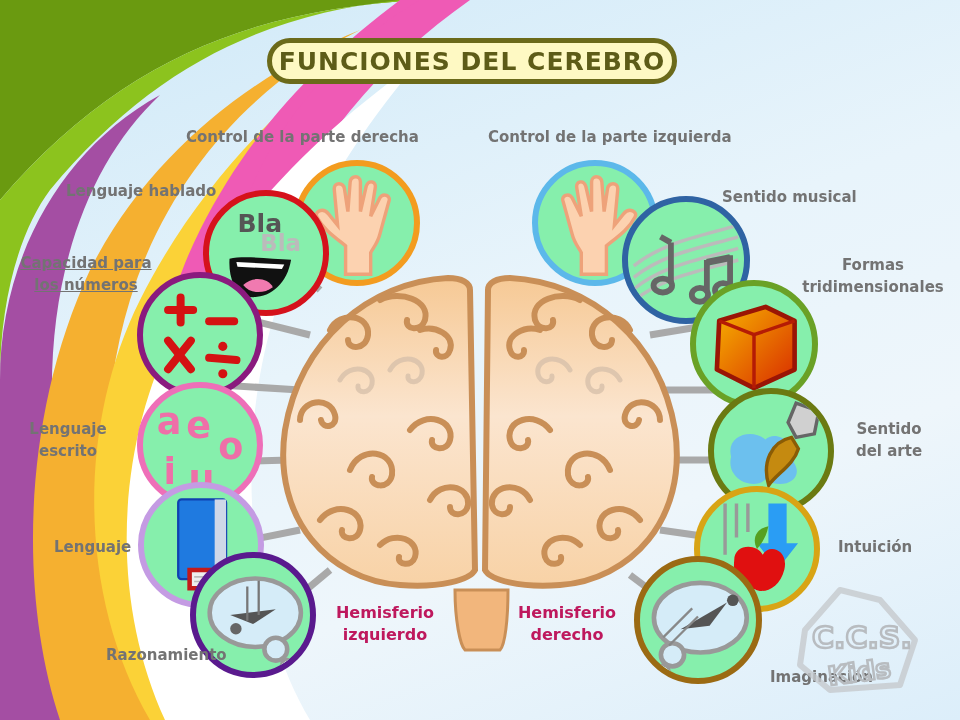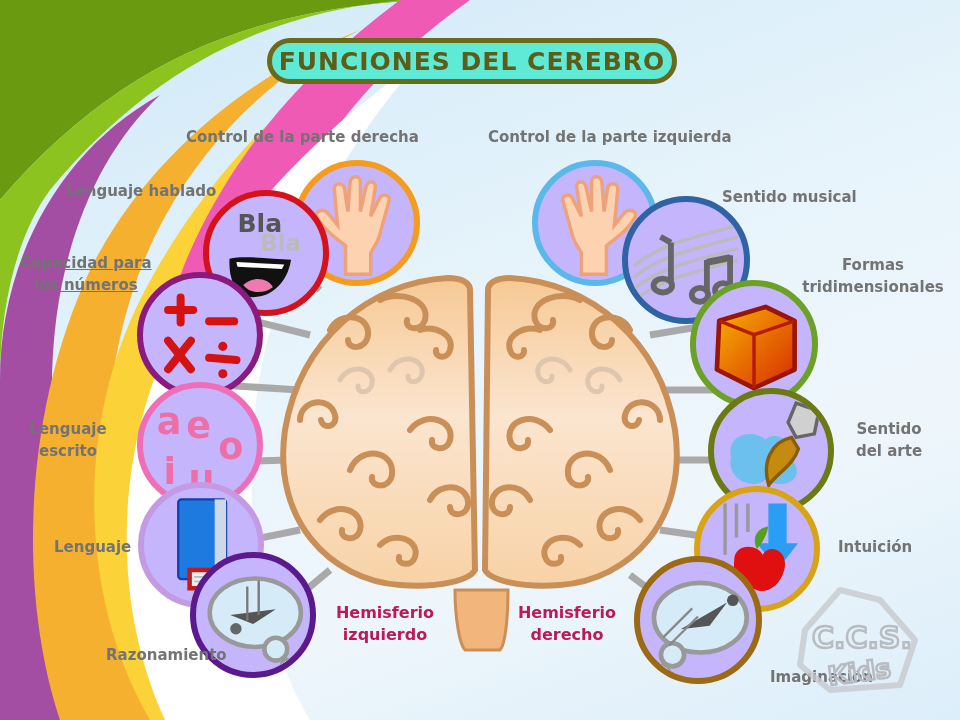--- a/index.html
+++ b/index.html
@@ -1,26 +1,26 @@
 <!DOCTYPE html>
 <html><head>
 <meta charset="utf-8">
 <style>
   html, body { margin:0; padding:0; }
   body { width:960px; height:720px; overflow:hidden; position:relative;
          font-family: "DejaVu Sans", sans-serif; background:#dff0fa; }
   .bg { position:absolute; inset:0; background: linear-gradient(160deg, #cfe9f8 0%, #e8f4fb 45%, #eef6fb 70%, #dceefa 100%); }
   .swoosh { position:absolute; inset:0; }
   .title-pill { position:absolute; left:267px; top:38px; width:410px; height:46px; border-radius:24px;
-       background:#5eead4; border:5px solid #6b6a1a; box-sizing:border-box; display:flex; align-items:center; justify-content:center; }
+       background:#fef9c3; border:5px solid #6b6a1a; box-sizing:border-box; display:flex; align-items:center; justify-content:center; }
   .title-pill span { font-family:"DejaVu Sans", sans-serif; font-weight:bold; font-size:25px; color:#5d5c18; letter-spacing:1px; }
   .label { position:absolute; font-weight:bold; color:#737373; font-size:15px; line-height:22px; white-space:nowrap; }
   .label.c { text-align:center; }
   .hemi { position:absolute; font-weight:bold; color:#be185d; font-size:16px; line-height:22px; text-align:center; }
-  .circle { position:absolute; border-radius:50%; background:#c4b5fd; box-sizing:border-box; display:flex; align-items:center; justify-content:flex-end; overflow:hidden; }
+  .circle { position:absolute; border-radius:50%; background:#86efac; box-sizing:border-box; display:flex; align-items:center; justify-content:flex-end; overflow:hidden; }
   .circle svg { width:100%; height:100%; }
   .spokes, .brain { position:absolute; left:0; top:0; }
   .logo { position:absolute; left:790px; top:580px; width:130px; height:120px; }
 </style>
 </head>
 <body>
 
 <div class="bg"></div>
 
 <svg class="swoosh" width="960" height="720">

